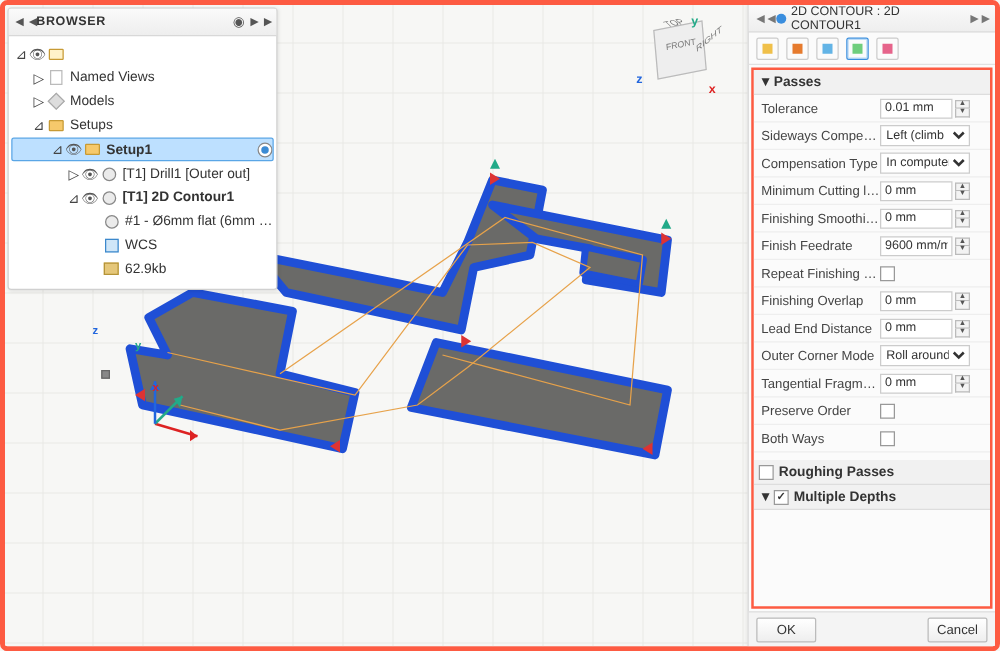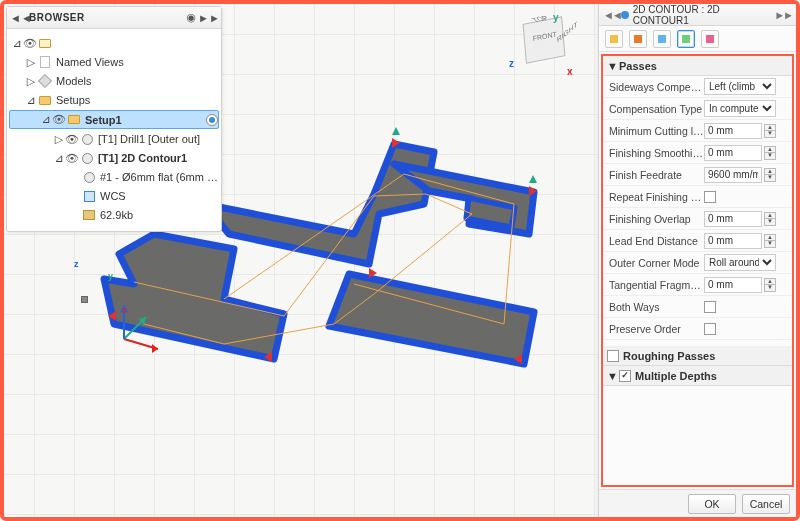--- a/index.html
+++ b/index.html
@@ -71,21 +71,21 @@
 .prop-row { display:flex; align-items:center; height:22px; padding:0 6px; border-bottom:1px solid #eee; }
 .prop-row .pl { flex:1; overflow:hidden; text-overflow:ellipsis; white-space:nowrap; font-size:10.5px; color:#444; }
 .val { display:flex; align-items:center; width:82px; }
 .val input[type=text] { width:58px; height:16px; border:1px solid #ccc; background:#fff; font-size:10px; padding:0 3px; }
 .val .spin { width:12px; margin-left:2px; display:flex; flex-direction:column; }
 .val .spin div { height:7px; border:1px solid #bbb; background:#f3f3f3; font-size:6px; line-height:5px; text-align:center; color:#555; cursor:pointer; }
 .val .spin div+div { border-top:none; }
 .val select { width:72px; height:17px; border:1px solid #ccc; background:#fff; font-size:10px; }
 .chk { width:12px; height:12px; border:1px solid #999; background:#fff; }
 
-.btn-row { height:28px; display:flex; align-items:center; justify-content:flex-end; gap:6px; padding:0 6px; border-top:1px solid #ddd; background:#f4f4f4; }
+.btn-row { height:28px; display:flex; align-items:center; justify-content:space-between; gap:6px; padding:0 6px; border-top:1px solid #ddd; background:#f4f4f4; }
 .btn { min-width:48px; height:20px; border:1px solid #bbb; background:linear-gradient(#fff,#eee); border-radius:2px; display:flex; align-items:center; justify-content:center; font-size:10.5px; cursor:pointer; }
 </style>
 </head>
 <body>
 
 <div class="canvas-bg"></div>
 
 <div class="parts">
 <svg viewBox="0 0 500 350">
 
@@ -253,20 +253,30 @@
       </div>
   </div>
 
   <div class="panel-body">
     <div class="sect-head">
       <span class="tw">▼</span>
         <span>Passes</span>
     </div>
 
     <div class="prop-row">
+      <span class="pl">Tolerance</span>
+      <span class="val">
+          <input type="text" value="0.01 mm" style="">
+          <span class="spin">
+            <div>▲</div>
+            <div>▼</div>
+          </span>
+        </span>
+    </div>
+    <div class="prop-row">
       <span class="pl">Sideways Compens…</span>
       <span class="val">
           <select><option>Left (climb …</option></select>
         </span>
     </div>
     <div class="prop-row">
       <span class="pl">Compensation Type</span>
       <span class="val">
           <select><option>In computer</option></select>
         </span>
@@ -337,27 +347,27 @@
       <span class="pl">Tangential Fragme…</span>
       <span class="val">
           <input type="text" value="0 mm" style="">
           <span class="spin">
             <div>▲</div>
             <div>▼</div>
           </span>
         </span>
     </div>
     <div class="prop-row">
+      <span class="pl">Preserve Order</span>
+      <span class="val">
+          <span class="chk"></span>
+        </span>
+    </div>
+    <div class="prop-row">
       <span class="pl">Both Ways</span>
-      <span class="val">
-          <span class="chk"></span>
-        </span>
-    </div>
-    <div class="prop-row">
-      <span class="pl">Preserve Order</span>
       <span class="val">
           <span class="chk"></span>
         </span>
     </div>
 
     <div class="sect-head" style="margin-top:6px">
       <span class="ck"></span>
       <span>Roughing Passes</span>
     </div>
     <div class="sect-head">

